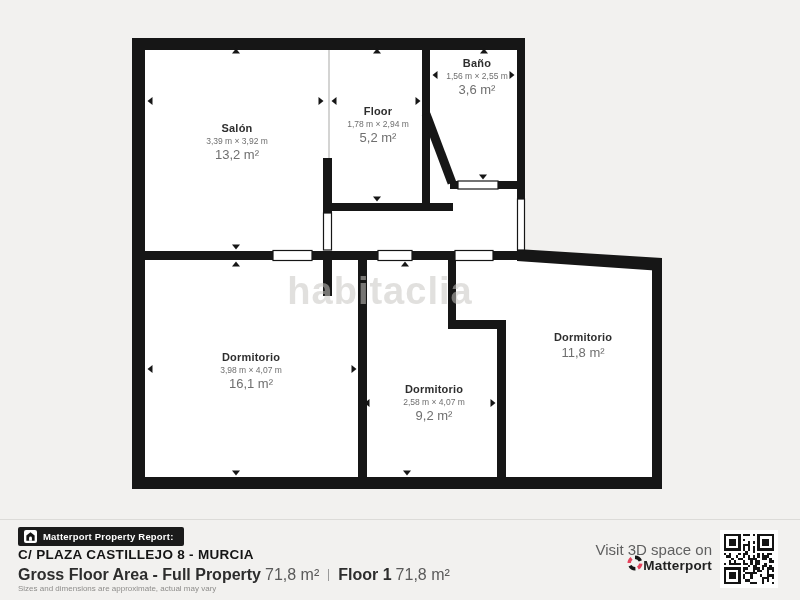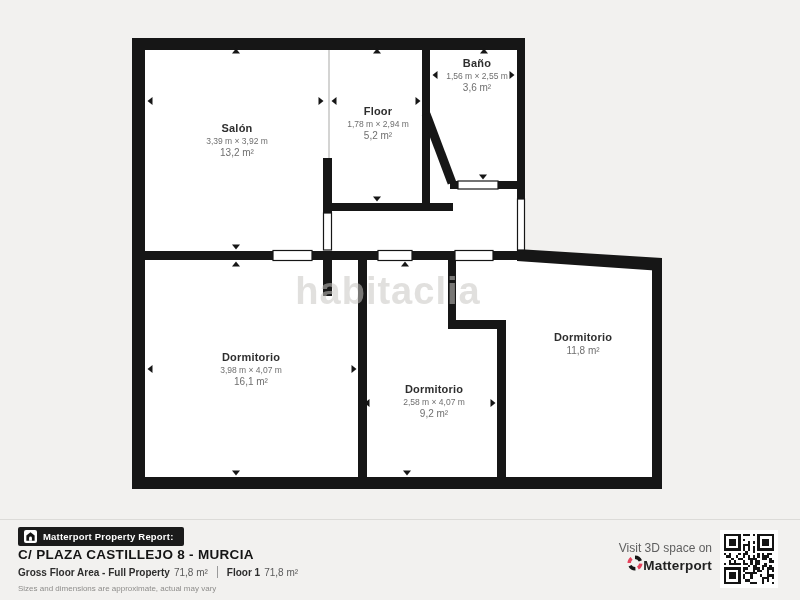--- a/index.html
+++ b/index.html
@@ -8,43 +8,43 @@
     background:#f2f1ef;
     font-family:"Liberation Sans","DejaVu Sans",sans-serif;
     -webkit-font-smoothing:antialiased;
   }
   .stage{position:absolute;inset:0;}
   svg.plan{position:absolute;left:0;top:0;}
   
   .room-label{position:absolute;text-align:center;pointer-events:none;}
   .room-title{font-size:11px;font-weight:bold;color:#2e2e2e;letter-spacing:.2px;}
   .room-dims{font-size:8.5px;color:#6f6f6f;margin-top:2px;}
-  .room-area{font-size:10px;color:#6f6f6f;margin-top:1px;}
+  .room-area{font-size:13px;color:#6f6f6f;margin-top:1px;}
   
   .watermark{
-    position:absolute;left:188px;top:270px;width:400px;text-align:center;
+    position:absolute;left:180px;top:270px;width:400px;text-align:center;
     font-size:38px;font-weight:bold;letter-spacing:1px;
     color:rgba(201,199,195,0.55);pointer-events:none;
   }
   
   .footer-divider{position:absolute;left:0;top:519px;width:800px;height:1px;background:#dcdbd8;}
   .mp-bar{
     position:absolute;left:18px;top:527px;height:19px;padding:0 10px 0 6px;
     background:#1b1b1b;color:#fff;display:inline-flex;align-items:center;gap:6px;
     font-size:9.5px;font-weight:bold;border-radius:2px;letter-spacing:.2px;
   }
   .mp-badge{width:13px;height:13px;background:#fff;border-radius:2px;
     display:inline-flex;align-items:center;justify-content:center;}
   .address{position:absolute;left:18px;top:547px;font-size:13.5px;font-weight:bold;color:#141414;letter-spacing:.3px;}
-  .metrics{position:absolute;left:18px;top:566px;font-size:10px;color:#5a5a5a;display:flex;align-items:center;}
+  .metrics{position:absolute;left:18px;top:566px;font-size:16px;color:#5a5a5a;display:flex;align-items:center;}
   .metrics .lbl{font-weight:bold;color:#2d2d2d;}
   .metrics .val{margin-left:4px;}
   .metrics .sep{display:inline-block;width:1px;height:12px;background:#9a9a9a;margin:0 9px;}
   .disclaimer{position:absolute;left:18px;top:584px;font-size:8px;color:#8e8d8b;}
-  .visit{position:absolute;right:88px;top:541px;font-size:12px;color:#5f5f5f;}
+  .visit{position:absolute;right:88px;top:541px;font-size:15px;color:#5f5f5f;}
   .brand-row{position:absolute;right:88px;top:555px;display:flex;align-items:center;}
   .brand-name{font-size:13.5px;font-weight:600;color:#222;letter-spacing:.2px;}
   .qr-box{position:absolute;left:720px;top:530px;width:58px;height:58px;background:#fff;
     display:flex;align-items:center;justify-content:center;}
 </style>
 </head>
 <body>
 
 <div class="stage">
 

